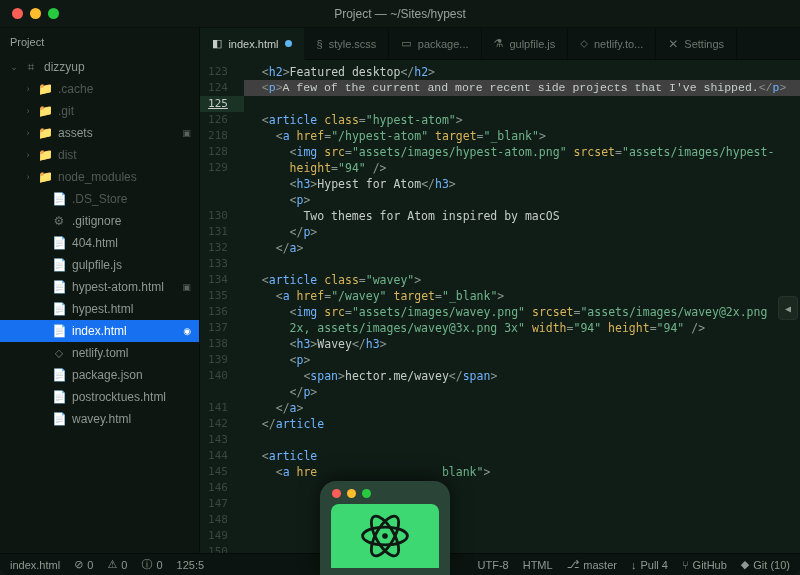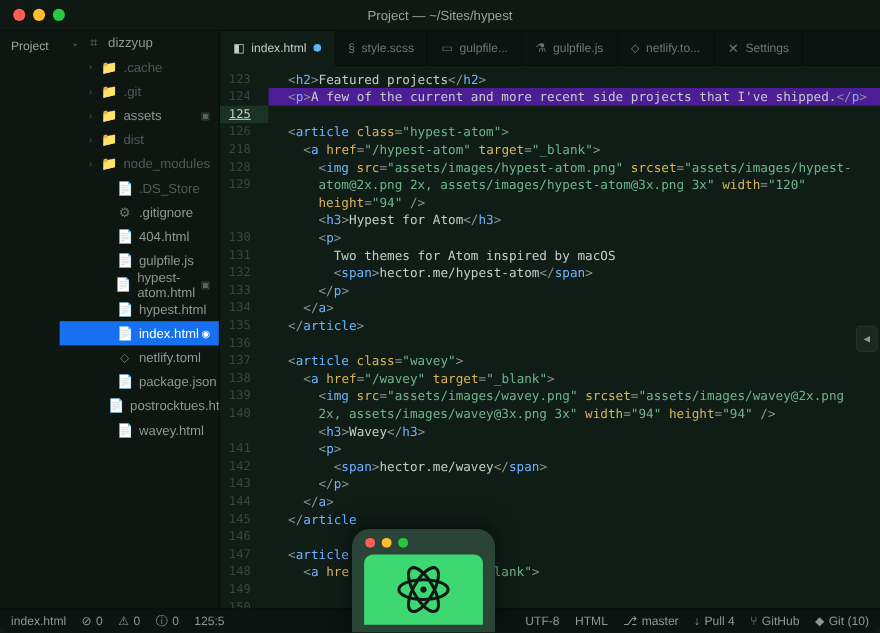--- a/index.html
+++ b/index.html
@@ -3,21 +3,21 @@
 <meta charset="utf-8">
 <style>
   * { margin: 0; padding: 0; box-sizing: border-box; }
   body { width: 800px; height: 575px; font-family: -apple-system, "SF Mono", Menlo, monospace; font-size: 12px; background: #0f1813; color: #c5ccc8; overflow: hidden; border-radius: 10px; position: relative; }
   .titlebar { height: 28px; display: flex; align-items: center; padding: 0 12px; background: #0f1813; position: relative; border-bottom: 1px solid rgba(0,0,0,0.3);}
   .traffic { display: flex; gap: 7px; }
   .tl { width: 11px; height: 11px; border-radius: 50%; }
   .tl.r { background: #ff5f56; } .tl.y { background: #ffbd2e; } .tl.g { background: #27c93f; }
   .title { position: absolute; left: 50%; transform: translateX(-50%); color: #99a39d; font-size: 12px; font-family: -apple-system, sans-serif; }
   .workspace { display: flex; height: 525px; }
-  .sidebar { width: 200px; background: #0d1611; border-right: 1px solid rgba(0,0,0,0.4); display:flex; flex-direction:row; }
+  .sidebar { width: 200px; background: #0d1611; border-right: 1px solid rgba(0,0,0,0.4); display:flex; flex-direction:column; }
   .sidebar-title { padding: 8px 10px; font-size: 11px; color: #99a39d; font-family: -apple-system, sans-serif; }
   .tree { flex:1; overflow:hidden; }
   .tree-item { display: flex; align-items: center; height: 22px; padding-left: 10px; gap: 6px; color: #8e9893; font-family: -apple-system, sans-serif; font-size: 12px; cursor: pointer; position:relative;}
   .tree-item .chev { width: 8px; text-align:center; color:#5a6360; font-size:9px;}
   .tree-item .icn { width: 14px; text-align:center; font-size: 12px; color:#6a746f;}
   .tree-item .status { position:absolute; right:8px; font-size:9px; color:#5a6360;}
   .tree-item.depth1 { padding-left: 24px; }
   .tree-item.depth2 { padding-left: 38px; }
   .tree-item.muted { color: #525a56; }
   .tree-item.muted .icn { color:#525a56; }
@@ -29,21 +29,21 @@
   .tab .ticn { font-size:11px; }
   .tab.active { background:#101d17; color:#c5ccc8; border-bottom:1px solid #101d17; margin-bottom:-1px;}
   .tab.active .dot { width:7px; height:7px; border-radius:50%; background:#5fb3f0;}
   .tab .cog{ font-size:12px;}
   .editor { flex:1; display:flex; overflow:hidden; position:relative;}
   .gutter { width: 44px; background:#101d17; text-align:center; padding-top:4px;}
   .gutter .ln { height:16px; line-height:16px; font-size:11px; color:#3a4540; padding-right:8px; font-family:"SF Mono",Menlo,monospace;}
   .gutter .ln.cur { color:#c5ccc8; background:#1b3324;text-decoration:underline;}
   .code { flex:1; padding-top:4px; overflow:hidden; font-family:"SF Mono",Menlo,monospace; font-size:11.5px;}
   .line { height:16px; line-height:16px; white-space:pre; padding-left:4px;}
-  .line.cur { background:#4c1d95;}
+  .line.cur { background:#404040;font-family:Liberation Mono, monospace;}
   .t-tag{ color:#6fb3ff;} .t-attr{color:#d8b45a;} .t-str{color:#6fb38a;} .t-txt{color:#c5ccc8;} .t-pun{color:#8a948f;}
   .statusbar { height:22px; background:#0b1410; border-top:1px solid rgba(0,0,0,0.4); display:flex; align-items:center; justify-content:space-between; padding:0 10px; font-size:11px; color:#8e9893; font-family:-apple-system,sans-serif;}
   .sb-group{ display:flex; gap:14px; align-items:center;}
   .sb-item{ display:flex; gap:4px; align-items:center; cursor:pointer;}
   .atom-badge { position:absolute; left:320px; bottom:0px; width:130px; height:94px; background:#2a4437; border-radius:16px 16px 0 0; display:flex; flex-direction:column; align-items:center; padding-top:8px; box-shadow:0 -4px 20px rgba(0,0,0,0.5);}
   .atom-badge .bar{ display:flex; gap:6px; margin-bottom:6px; align-self:flex-start; margin-left:12px;}
   .atom-badge .bar .d{ width:9px;height:9px;border-radius:50%;}
   .atom-badge .inner{ width:108px; height:64px; background:#3dd872; border-radius:8px 8px 0 0; display:flex; align-items:center; justify-content:center;}
   .atom-badge svg { width:56px; height:56px;}
   .fold-btn { position:absolute; right:2px; top:236px; width:20px; height:24px; background:#1a2820; border-radius:4px; display:flex; align-items:center; justify-content:center; color:#8e9893; font-size:10px; cursor:pointer; border:1px solid rgba(255,255,255,0.05);}
@@ -163,21 +163,21 @@
           <span class="ticn ">◧</span>
           <span>index.html</span>
           <span class="dot"></span>
         </div>
         <div class="tab">
           <span class="ticn ">§</span>
           <span>style.scss</span>
         </div>
         <div class="tab">
           <span class="ticn ">▭</span>
-          <span>gulpfile...</span>
+          <span>package...</span>
         </div>
         <div class="tab">
           <span class="ticn ">⚗</span>
           <span>gulpfile.js</span>
         </div>
         <div class="tab">
           <span class="ticn ">⬦</span>
           <span>netlify.to...</span>
         </div>
         <div class="tab">
@@ -213,35 +213,32 @@
           <div class="ln">143</div>
           <div class="ln">144</div>
           <div class="ln">145</div>
           <div class="ln">146</div>
           <div class="ln">147</div>
           <div class="ln">148</div>
           <div class="ln">149</div>
           <div class="ln">150</div>
         </div>
       <div class="code" id="code">
-          <div class="line">  <span class="t-pun">&lt;</span><span class="t-tag">h2</span><span class="t-pun">&gt;</span><span class="t-txt">Featured projects</span><span class="t-pun">&lt;/</span><span class="t-tag">h2</span><span class="t-pun">&gt;</span></div>
+          <div class="line">  <span class="t-pun">&lt;</span><span class="t-tag">h2</span><span class="t-pun">&gt;</span><span class="t-txt">Featured desktop</span><span class="t-pun">&lt;/</span><span class="t-tag">h2</span><span class="t-pun">&gt;</span></div>
           <div class="line cur">  <span class="t-pun">&lt;</span><span class="t-tag">p</span><span class="t-pun">&gt;</span><span class="t-txt">A few of the current and more recent side projects that I've shipped.</span><span class="t-pun">&lt;/</span><span class="t-tag">p</span><span class="t-pun">&gt;</span></div>
           <div class="line"></div>
           <div class="line">  <span class="t-pun">&lt;</span><span class="t-tag">article</span> <span class="t-attr">class</span><span class="t-pun">=</span><span class="t-str">"hypest-atom"</span><span class="t-pun">&gt;</span></div>
           <div class="line">    <span class="t-pun">&lt;</span><span class="t-tag">a</span> <span class="t-attr">href</span><span class="t-pun">=</span><span class="t-str">"/hypest-atom"</span> <span class="t-attr">target</span><span class="t-pun">=</span><span class="t-str">"_blank"</span><span class="t-pun">&gt;</span></div>
           <div class="line">      <span class="t-pun">&lt;</span><span class="t-tag">img</span> <span class="t-attr">src</span><span class="t-pun">=</span><span class="t-str">"assets/images/hypest-atom.png"</span> <span class="t-attr">srcset</span><span class="t-pun">=</span><span class="t-str">"assets/images/hypest-</span></div>
-          <div class="line">      <span class="t-str">atom@2x.png 2x, assets/images/hypest-atom@3x.png 3x"</span> <span class="t-attr">width</span><span class="t-pun">=</span><span class="t-str">"120"</span></div>
           <div class="line">      <span class="t-attr">height</span><span class="t-pun">=</span><span class="t-str">"94"</span> <span class="t-pun">/&gt;</span></div>
           <div class="line">      <span class="t-pun">&lt;</span><span class="t-tag">h3</span><span class="t-pun">&gt;</span><span class="t-txt">Hypest for Atom</span><span class="t-pun">&lt;/</span><span class="t-tag">h3</span><span class="t-pun">&gt;</span></div>
           <div class="line">      <span class="t-pun">&lt;</span><span class="t-tag">p</span><span class="t-pun">&gt;</span></div>
           <div class="line">        <span class="t-txt">Two themes for Atom inspired by macOS</span></div>
-          <div class="line">        <span class="t-pun">&lt;</span><span class="t-tag">span</span><span class="t-pun">&gt;</span><span class="t-txt">hector.me/hypest-atom</span><span class="t-pun">&lt;/</span><span class="t-tag">span</span><span class="t-pun">&gt;</span></div>
           <div class="line">      <span class="t-pun">&lt;/</span><span class="t-tag">p</span><span class="t-pun">&gt;</span></div>
           <div class="line">    <span class="t-pun">&lt;/</span><span class="t-tag">a</span><span class="t-pun">&gt;</span></div>
-          <div class="line">  <span class="t-pun">&lt;/</span><span class="t-tag">article</span><span class="t-pun">&gt;</span></div>
           <div class="line"></div>
           <div class="line">  <span class="t-pun">&lt;</span><span class="t-tag">article</span> <span class="t-attr">class</span><span class="t-pun">=</span><span class="t-str">"wavey"</span><span class="t-pun">&gt;</span></div>
           <div class="line">    <span class="t-pun">&lt;</span><span class="t-tag">a</span> <span class="t-attr">href</span><span class="t-pun">=</span><span class="t-str">"/wavey"</span> <span class="t-attr">target</span><span class="t-pun">=</span><span class="t-str">"_blank"</span><span class="t-pun">&gt;</span></div>
           <div class="line">      <span class="t-pun">&lt;</span><span class="t-tag">img</span> <span class="t-attr">src</span><span class="t-pun">=</span><span class="t-str">"assets/images/wavey.png"</span> <span class="t-attr">srcset</span><span class="t-pun">=</span><span class="t-str">"assets/images/wavey@2x.png</span></div>
           <div class="line">      <span class="t-str">2x, assets/images/wavey@3x.png 3x"</span> <span class="t-attr">width</span><span class="t-pun">=</span><span class="t-str">"94"</span> <span class="t-attr">height</span><span class="t-pun">=</span><span class="t-str">"94"</span> <span class="t-pun">/&gt;</span></div>
           <div class="line">      <span class="t-pun">&lt;</span><span class="t-tag">h3</span><span class="t-pun">&gt;</span><span class="t-txt">Wavey</span><span class="t-pun">&lt;/</span><span class="t-tag">h3</span><span class="t-pun">&gt;</span></div>
           <div class="line">      <span class="t-pun">&lt;</span><span class="t-tag">p</span><span class="t-pun">&gt;</span></div>
           <div class="line">        <span class="t-pun">&lt;</span><span class="t-tag">span</span><span class="t-pun">&gt;</span><span class="t-txt">hector.me/wavey</span><span class="t-pun">&lt;/</span><span class="t-tag">span</span><span class="t-pun">&gt;</span></div>
           <div class="line">      <span class="t-pun">&lt;/</span><span class="t-tag">p</span><span class="t-pun">&gt;</span></div>
           <div class="line">    <span class="t-pun">&lt;/</span><span class="t-tag">a</span><span class="t-pun">&gt;</span></div>

